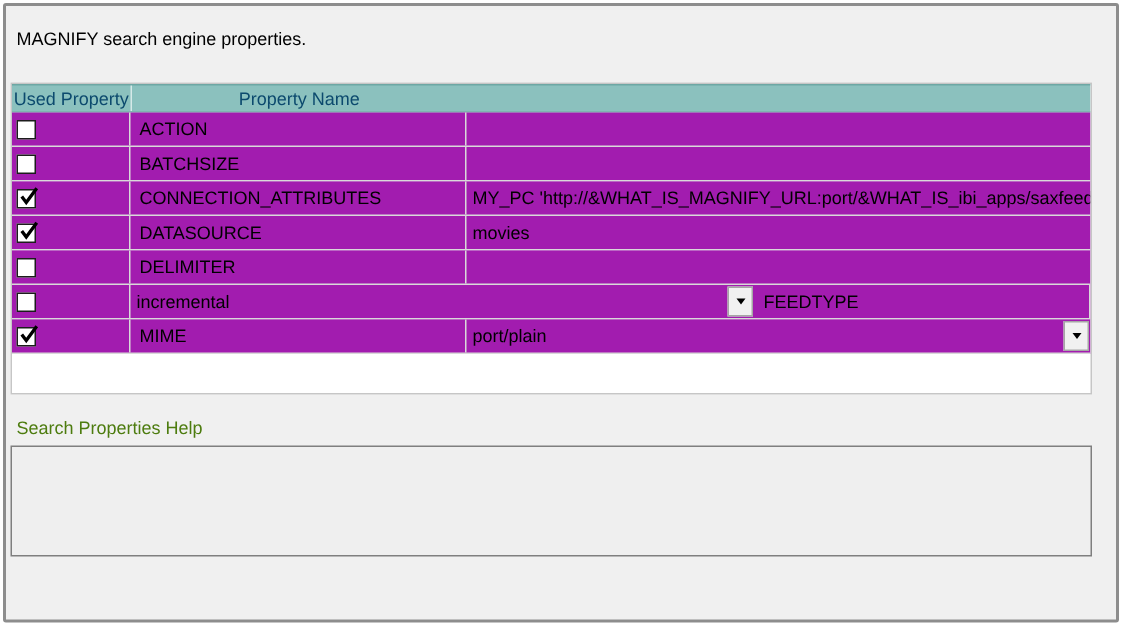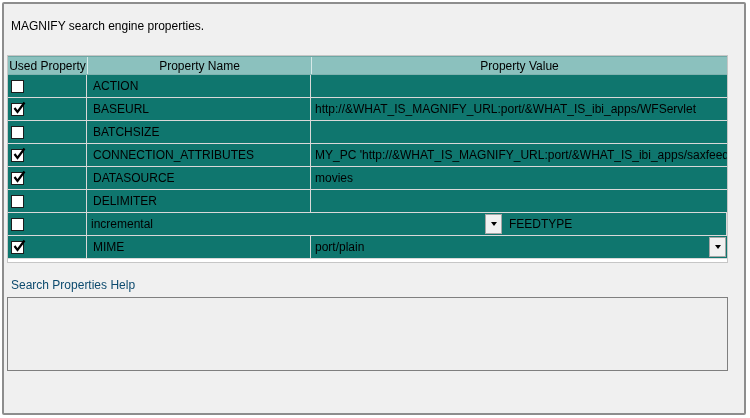--- a/index.html
+++ b/index.html
@@ -5,85 +5,68 @@
   html,body{margin:0;padding:0;background:#ffffff;width:750px;height:418px;
     font-family:"Liberation Sans", sans-serif;-webkit-font-smoothing:antialiased;}
   *{box-sizing:border-box;}
   .panel{position:absolute;left:2px;top:2px;width:744px;height:413px;
     border:2px solid #8d8d8d;border-radius:2px;background:#f0f0f0;}
   .title{position:absolute;left:7px;top:15px;font-size:12px;color:#000;}
   .grid{position:absolute;left:3px;top:51px;width:721px;height:208px;
     background:#ffffff;border:1px solid #c6c6c6;overflow:hidden;}
   .grid-header{display:flex;height:19px;background:#8bc1be;
     border-top:1px solid #6da7a4;border-bottom:1px solid #7fb3b0;}
-  .hcell{font-size:12px;color:#000000;display:flex;align-items:center;justify-content:center;
+  .hcell{font-size:12px;color:#0c4a6e;display:flex;align-items:center;justify-content:center;
     height:100%;overflow:hidden;white-space:nowrap;}
   .hcell + .hcell{border-left:1px solid rgba(255,255,255,0.65);text-align:center;}
   .c-used{width:79px;flex:0 0 79px;}
   .c-name{width:224px;flex:0 0 224px;}
   .c-value{flex:1 1 auto;}
-  .row{display:flex;height:23px;border-bottom:1px solid #d9d9d9;background:#0f766e;}
+  .row{display:flex;height:23px;border-bottom:1px solid #d9d9d9;background:#a21caf;}
   .cell{height:100%;display:flex;align-items:center;overflow:hidden;white-space:nowrap;
     font-size:12px;color:#000;}
   .used-cell{border-right:1px solid #d9d9d9;padding-left:3px;}
   .name-cell{border-right:1px solid #d9d9d9;padding-left:6px;}
   .value-cell{position:relative;padding-left:4px;padding-right:20px;}
   .checkbox{position:relative;width:13px;height:13px;border:1px solid #1c1c1c;
     background:#fff;flex:0 0 13px;}
   .checkbox svg{display:none;position:absolute;left:0px;top:-3px;}
   .checkbox.checked svg{display:block;}
   .dropdown-btn{position:absolute;right:1px;top:1px;bottom:1px;width:17px;
     background:#f1f1f1;border:1px solid #a6a6a6;display:flex;align-items:center;
     justify-content:center;cursor:default;}
   .caret{width:0;height:0;border-left:3px solid transparent;
     border-right:3px solid transparent;border-top:4px solid #000;}
-  .help-label{position:absolute;left:7px;top:274px;font-size:12px;color:#0c4a6e;}
+  .help-label{position:absolute;left:7px;top:274px;font-size:12px;color:#4d7c0f;}
   .help-box{position:absolute;left:3px;top:293px;width:721px;height:74px;
     border:1px solid #7f7f7f;background:#efefef;}
 </style>
 </head>
 <body>
 
 <div class="panel">
   <div class="title">MAGNIFY search engine properties.</div>
 
   <div class="grid">
     <div class="grid-header">
       <div class="hcell c-used">Used Property</div>
       <div class="hcell c-name">Property Name</div>
-      <div class="hcell c-value">Property Value</div>
     </div>
     <div id="table-body">
   <div class="row">
     <div class="cell used-cell c-used">
       <span class="checkbox">
         
       </span>
     </div>
     <div class="cell name-cell c-name">
       <span class="txt-name">ACTION</span>
     </div>
   </div>
 
-  <div class="row">
-    <div class="cell used-cell c-used">
-      <span class="checkbox checked">
-        <svg width="15" height="15" viewBox="0 0 15 15">
-          <path d="M2.5 7 L5.5 11 L12.5 1.5" stroke="#000" stroke-width="2.2" fill="none"></path>
-        </svg>
-      </span>
-    </div>
-    <div class="cell name-cell c-name">
-      <span class="txt-name">BASEURL</span>
-    </div>
-    <div class="cell value-cell c-value">
-      <span class="txt-value">http://&amp;WHAT_IS_MAGNIFY_URL:port/&amp;WHAT_IS_ibi_apps/WFServlet</span>
-
-    </div>
-  </div>
 
   <div class="row">
     <div class="cell used-cell c-used">
       <span class="checkbox">
         
       </span>
     </div>
     <div class="cell name-cell c-name">
       <span class="txt-name">BATCHSIZE</span>
     </div>

